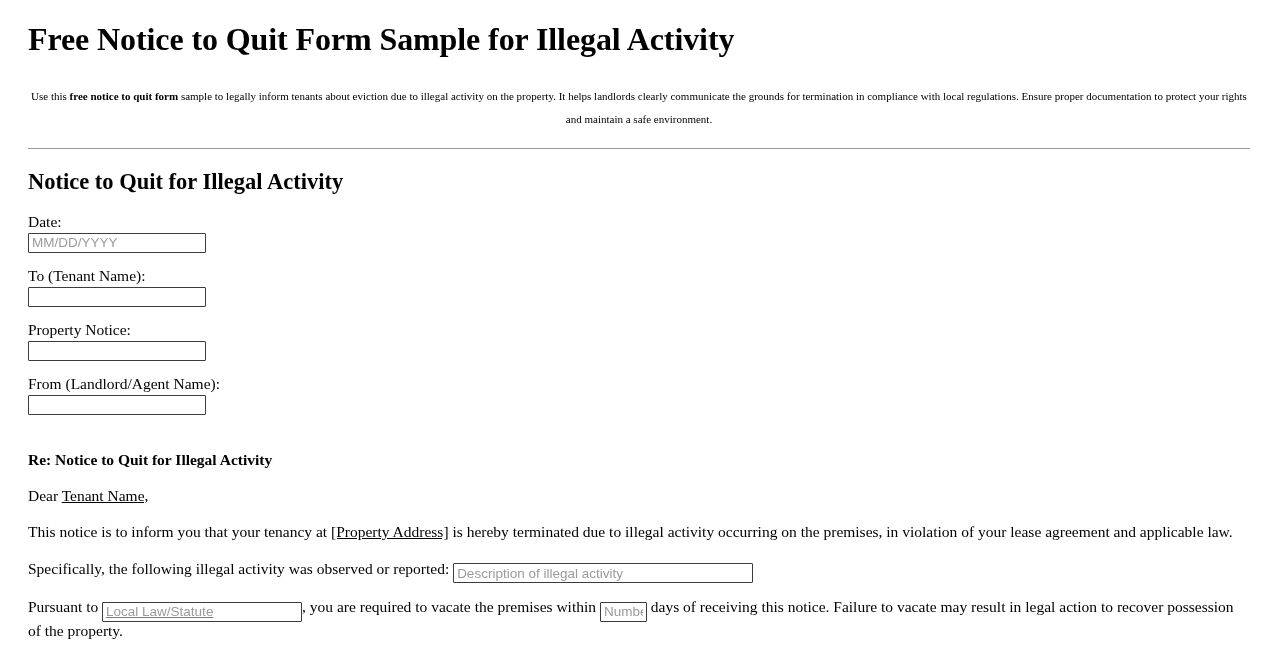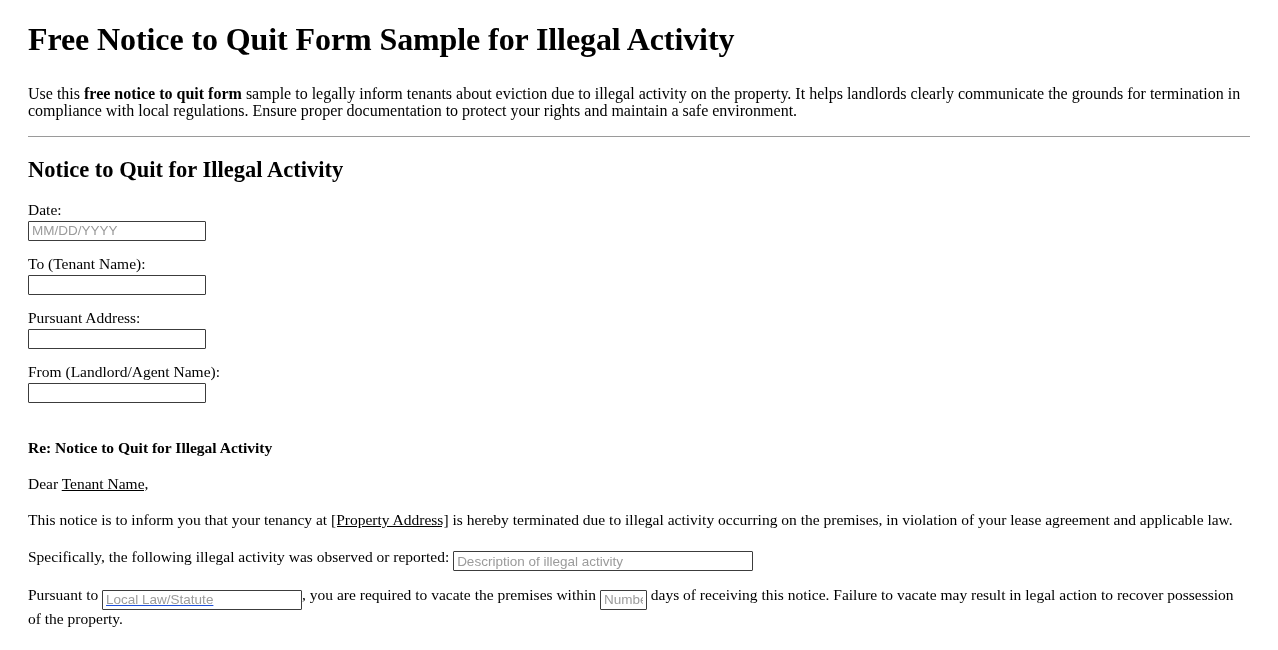--- a/index.html
+++ b/index.html
@@ -21,24 +21,24 @@
   }
   h1.page-title {
     font-family: "Liberation Serif", "DejaVu Serif", serif;
     font-size: 32px;
     font-weight: bold;
     line-height: 1.15;
     margin: 21px 0 0 0;
     letter-spacing: -0.1px;
   }
   p.intro {
-    font-size: 16px;
-    line-height: 17px;
+    font-size: 11px;
+    line-height: 23px;
     margin: 27px 0 0 0;
-    text-align: left;
+    text-align: center;
   }
   p.intro b { font-weight: bold; }
   hr.divider {
     border: none;
     border-top: 1px solid #9a9a9a;
     margin: 17px 0 0 0;
     height: 0;
   }
   h2.section-title {
     font-family: Liberation Serif, serif;
@@ -53,21 +53,21 @@
   .field-group:first-of-type { margin-top: 18px; }
   .field-label {
     display: block;
     font-size: 15.5px;
     line-height: 17px;
     margin-bottom: 3px;
   }
   input.text-input {
     font-family: "Liberation Sans", "DejaVu Sans", sans-serif;
     font-size: 13.5px;
-    color: #1d4ed8;
+    color: #8b5cf6;
     background: #ffffff;
     border: 1px solid #3c3c3c;
     border-radius: 1px;
     box-sizing: border-box;
     height: 20px;
     padding: 1px 3px;
     outline: none;
   }
   input.text-input::placeholder {
     color: #9b9b9b;
@@ -110,21 +110,21 @@
     <label class="field-label">Date:</label>
     <input class="text-input w-date" type="text" placeholder="MM/DD/YYYY" style="">
   </div>
 
   <div class="field-group">
     <label class="field-label">To (Tenant Name):</label>
     <input class="text-input w-std" type="text" placeholder="" style="">
   </div>
 
   <div class="field-group">
-    <label class="field-label">Pursuant Address:</label>
+    <label class="field-label">Property Notice:</label>
     <input class="text-input w-std" type="text" placeholder="" style="">
   </div>
 
   <div class="field-group">
     <label class="field-label">From (Landlord/Agent Name):</label>
     <input class="text-input w-std" type="text" placeholder="" style="">
   </div>
 
   <p class="re-line">Re: Notice to Quit for Illegal Activity</p>
 

